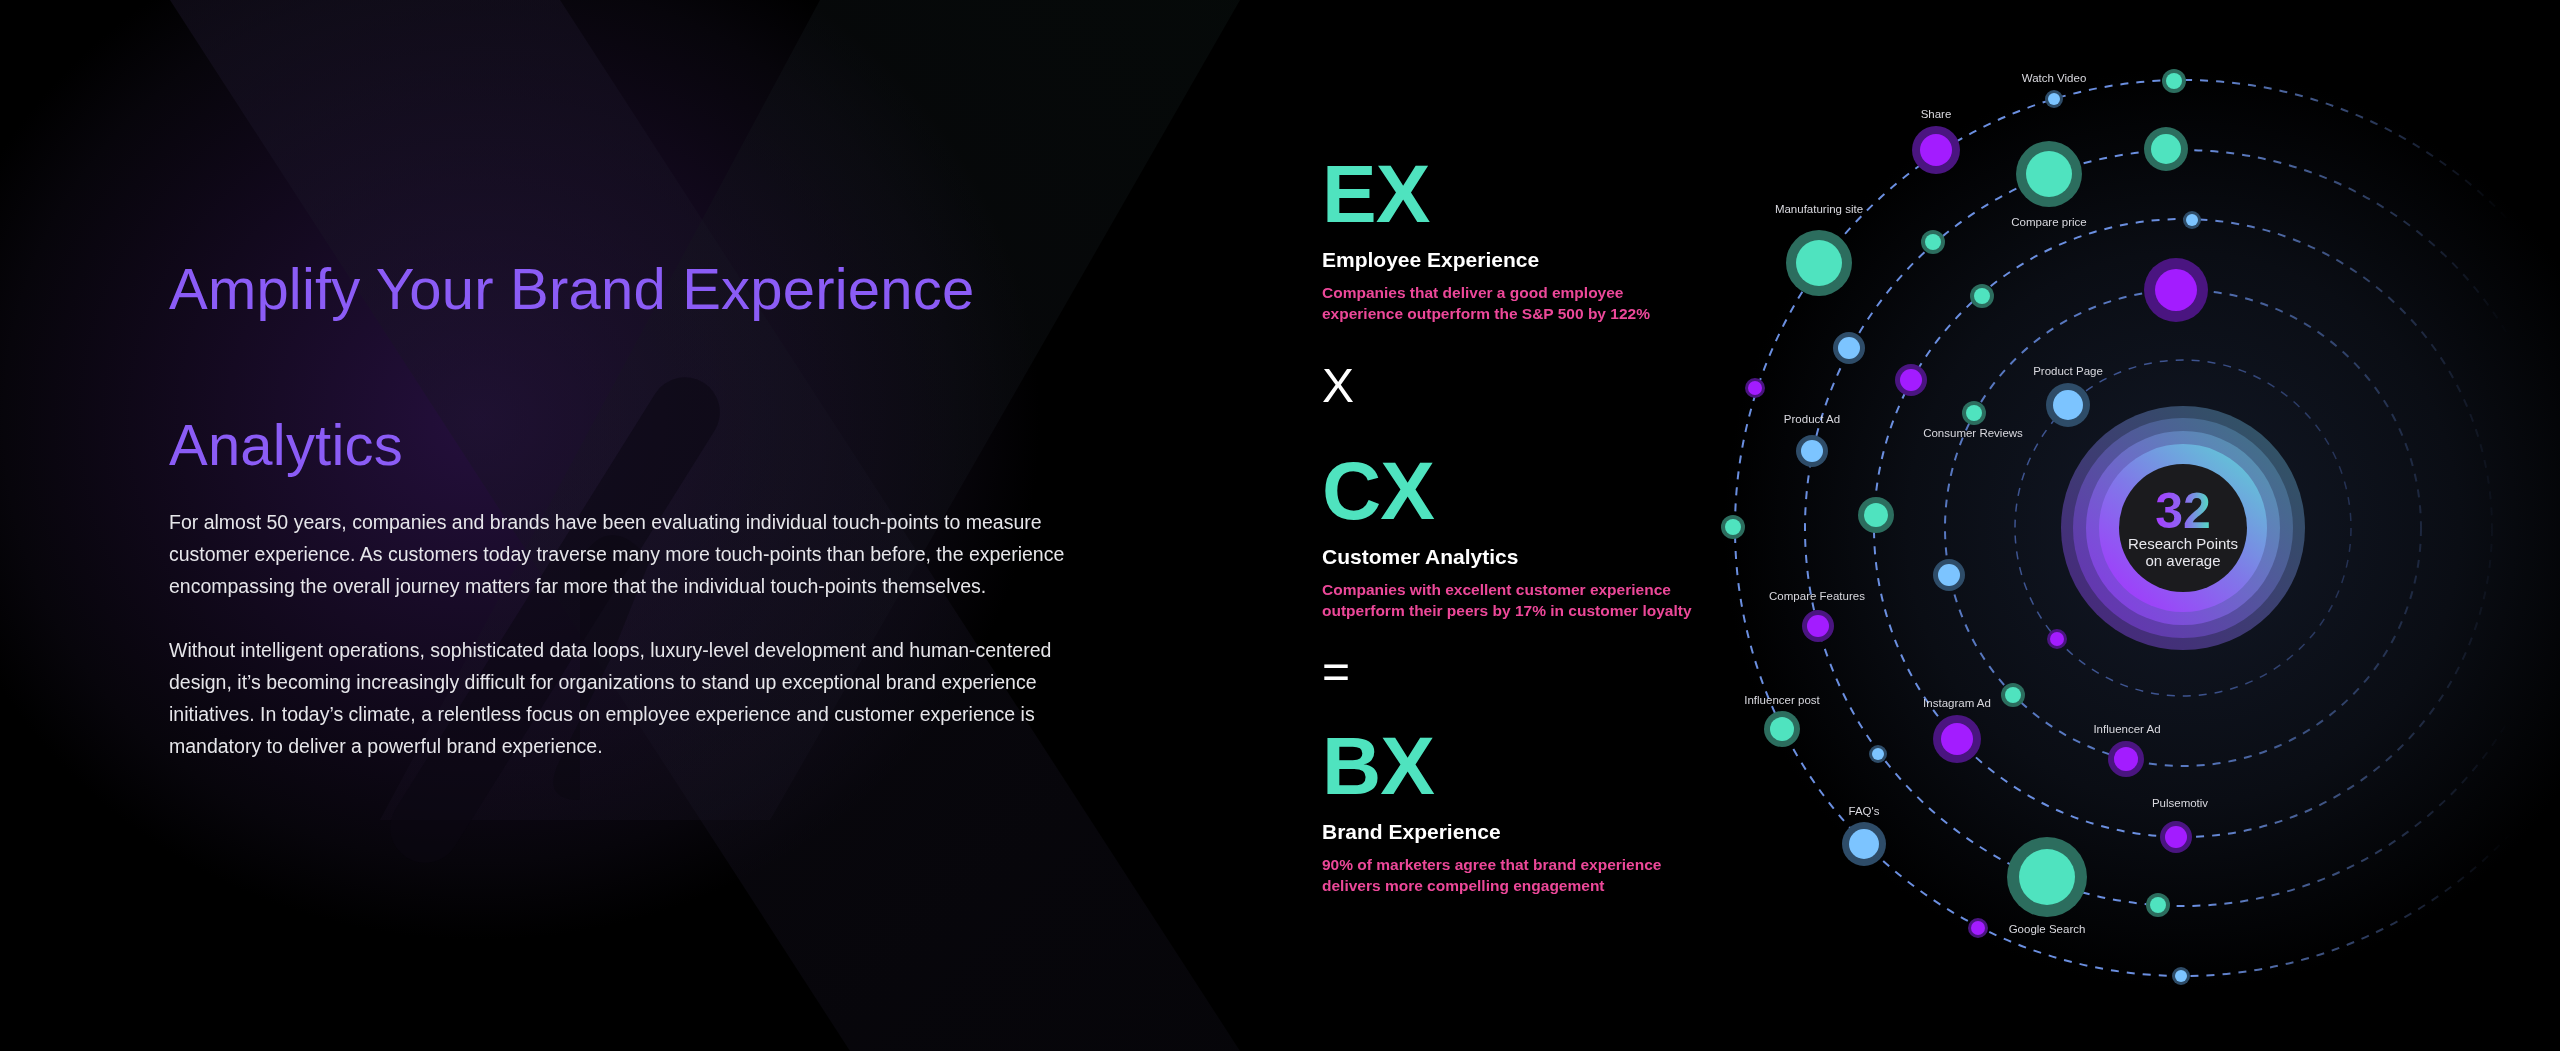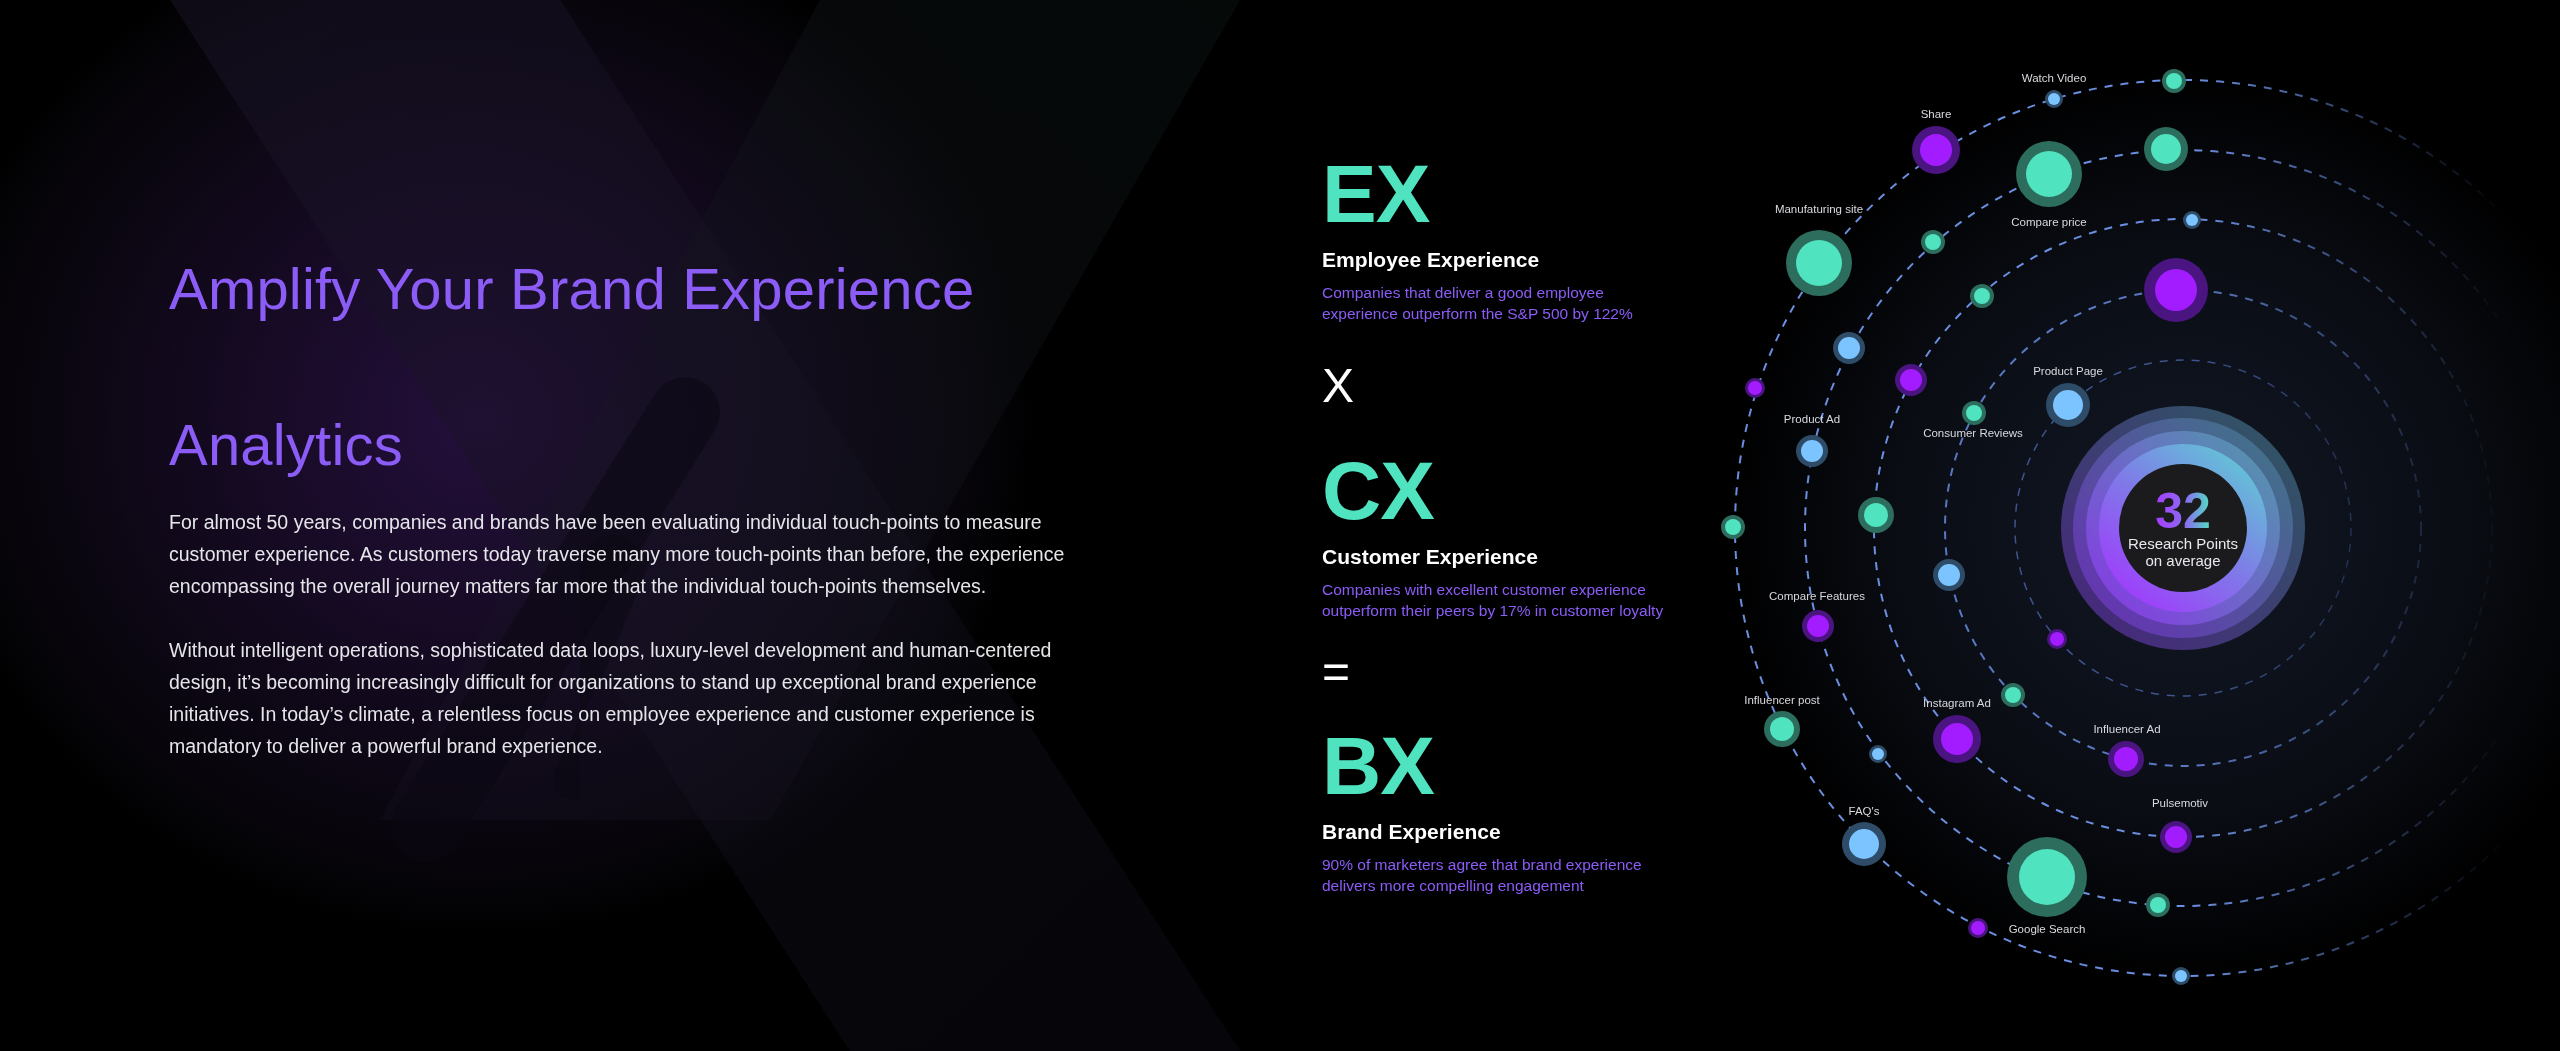--- a/index.html
+++ b/index.html
@@ -25,21 +25,21 @@
   }
   .hero p + p { margin-top:32px; }
   .hero .p1 { margin-top:22px; }
 
   .eq { position:absolute; left:1322px; top:0; width:380px; }
   .eq .big {
     position:absolute; left:0; font-weight:700; font-size:82px; line-height:82px;
     color:#4fe3bf; letter-spacing:-1px;
   }
   .eq .sub-title { position:absolute; left:0; font-size:21px; font-weight:600; color:#fff; }
-  .eq .desc { position:absolute; left:0; font-size:15.5px; line-height:21px; color:#8b5cf6; width:380px; }
+  .eq .desc { position:absolute; left:0; font-size:15.5px; line-height:21px; color:#ec4899; width:380px;font-weight:bold; }
   .eq .op { position:absolute; left:0; font-size:48px; font-weight:300; color:#fff; line-height:48px; }
 
   .orbit-wrap { position:absolute; left:1600px; top:0; width:960px; height:1051px;text-decoration:underline; }
   .orbit-wrap svg { position:absolute; left:0; top:0; }
   .node-label {
     position:absolute; font-size:11.5px; color:#d9d9df; white-space:nowrap;
     transform:translateX(-50%);
   }
   .center-text {
     position:absolute; left:583px; top:528px; transform:translate(-50%,-50%);
@@ -87,21 +87,21 @@
 <div class="eq">
   <div class="big" style="top:153px;">EX</div>
   <div class="sub-title" style="top:248px;">Employee Experience</div>
   <div class="desc" style="top:282px;">
     <span>Companies that deliver a good employee</span><br>
     <span>experience outperform the S&amp;P 500 by 122%</span>
   </div>
   <div class="op" style="top:362px;">X</div>
 
   <div class="big" style="top:450px;">CX</div>
-  <div class="sub-title" style="top:545px;">Customer Experience</div>
+  <div class="sub-title" style="top:545px;">Customer Analytics</div>
   <div class="desc" style="top:579px;">
     <span>Companies with excellent customer experience</span><br>
     <span>outperform their peers by 17% in customer loyalty</span>
   </div>
   <div class="op" style="top:648px;">=</div>
 
   <div class="big" style="top:725px;">BX</div>
   <div class="sub-title" style="top:820px;">Brand Experience</div>
   <div class="desc" style="top:854px;">
     <span>90% of marketers agree that brand experience</span><br>

